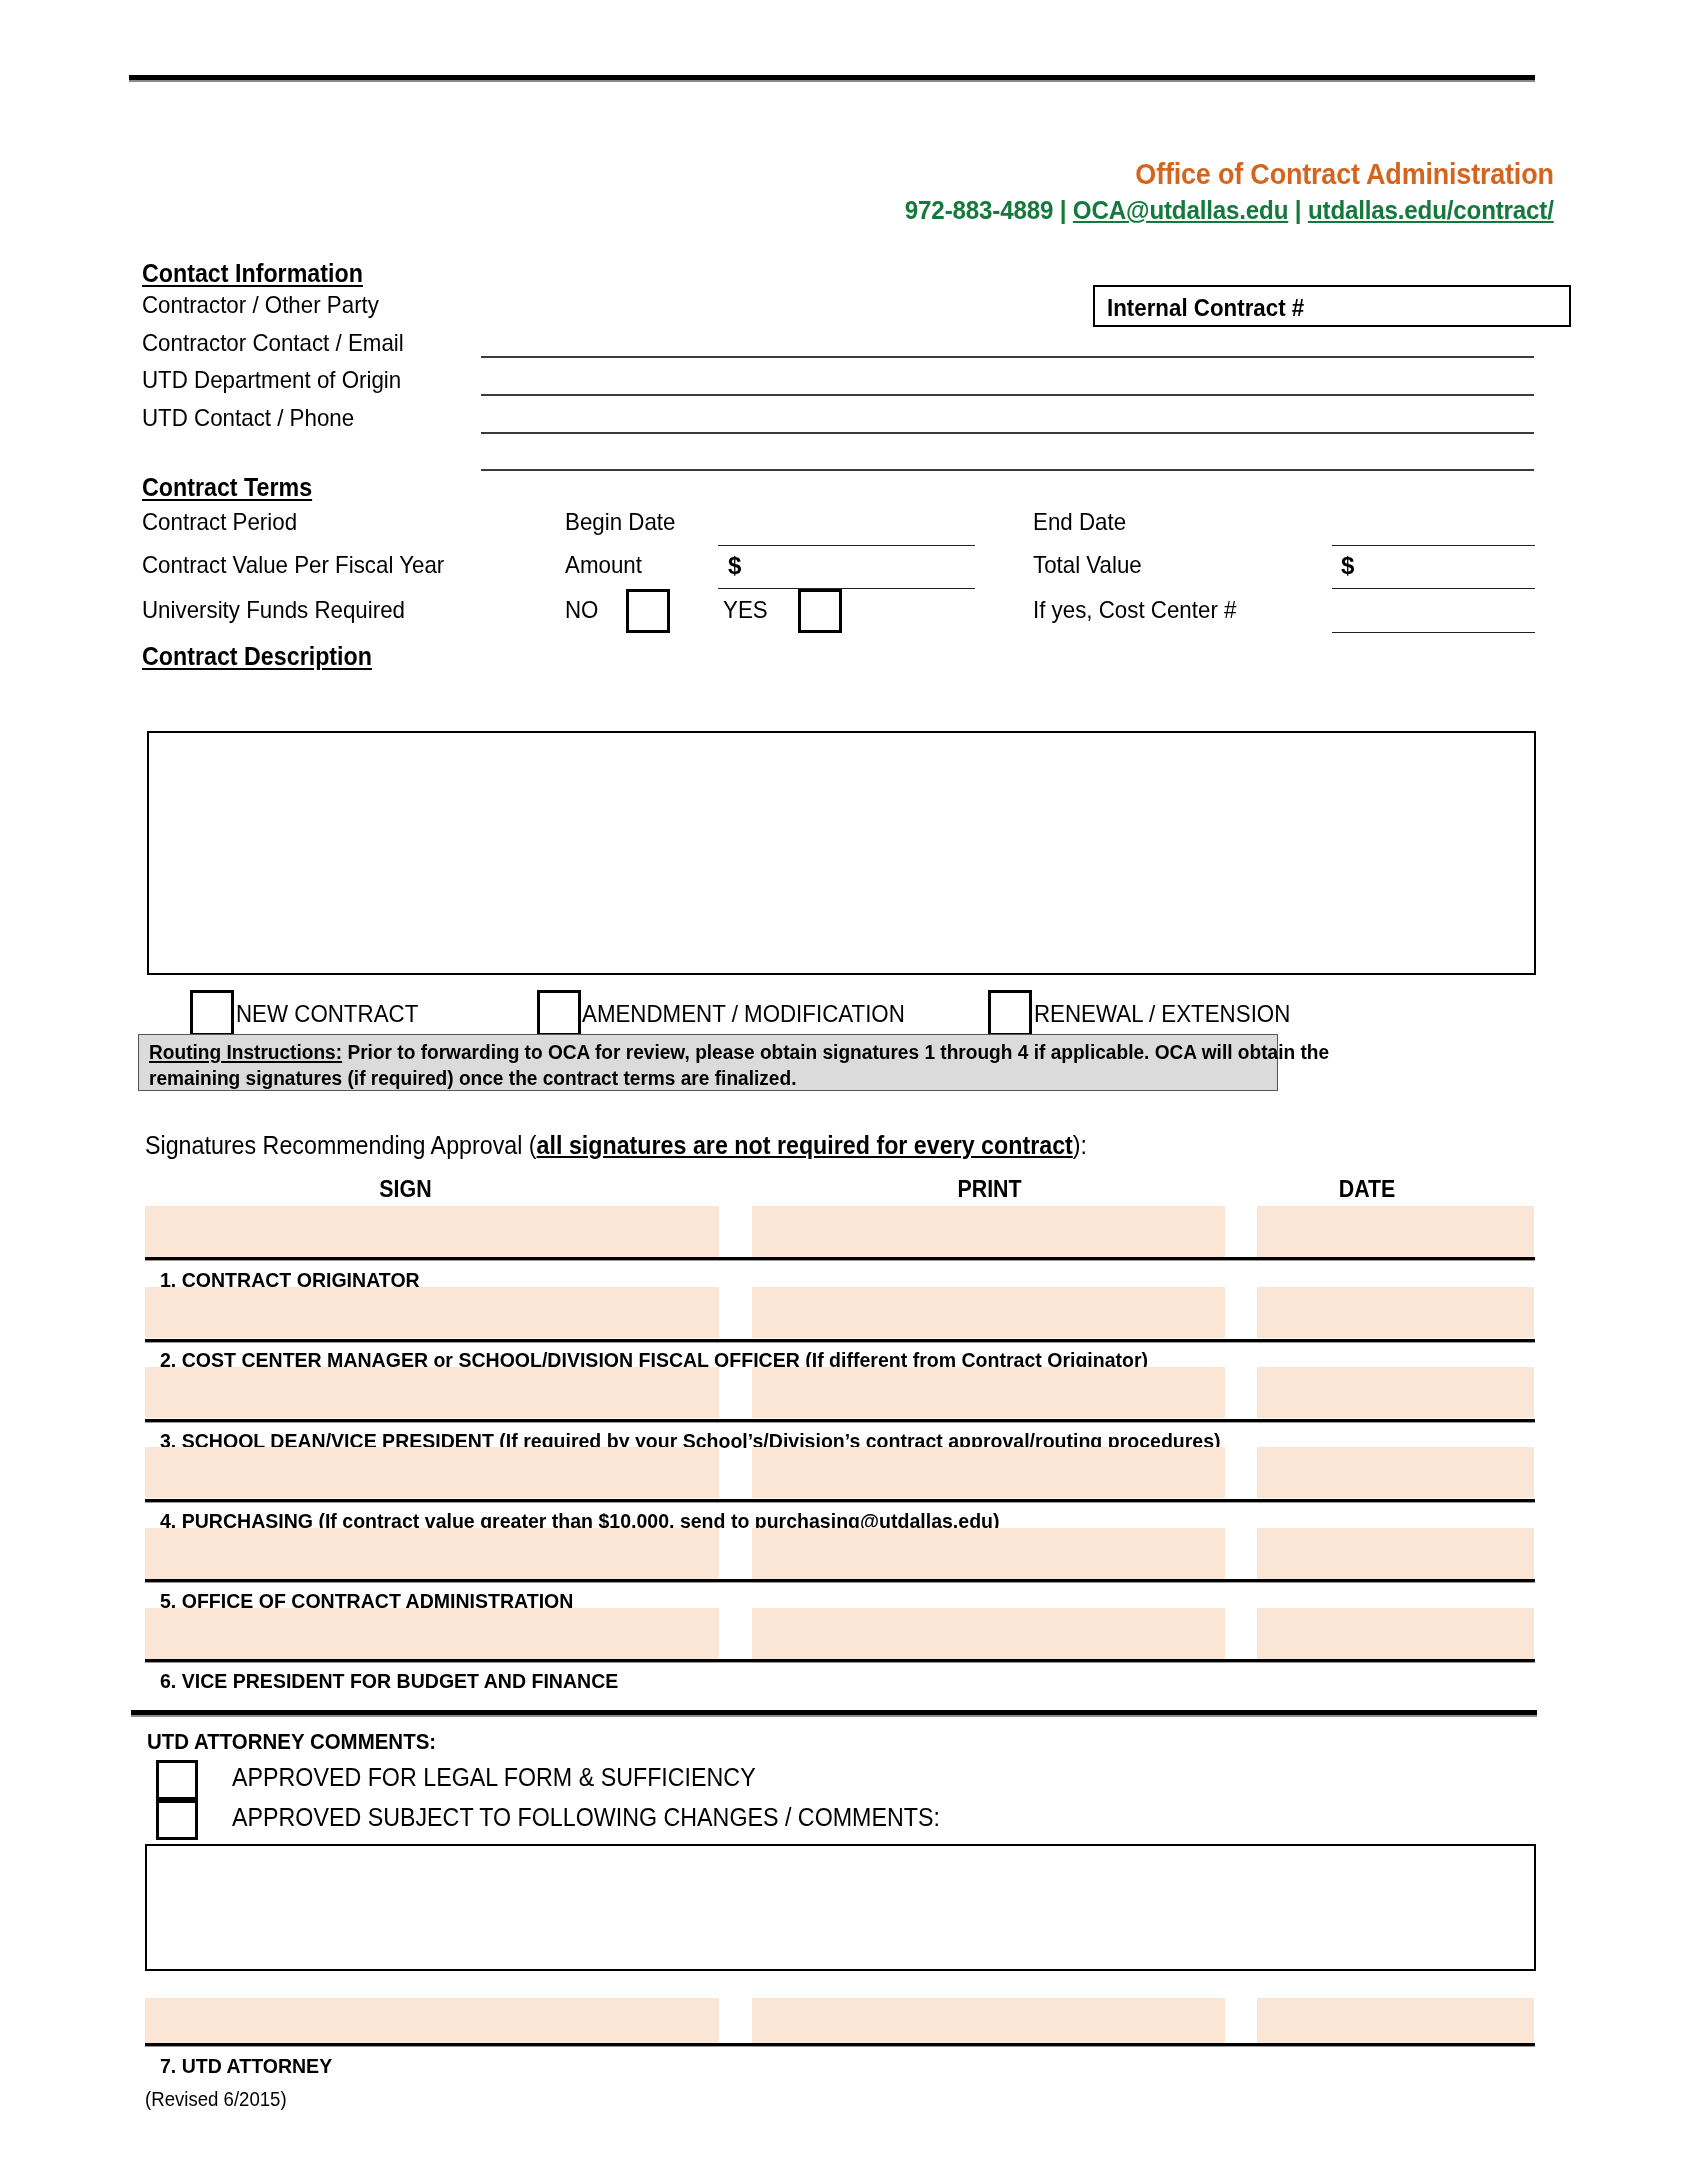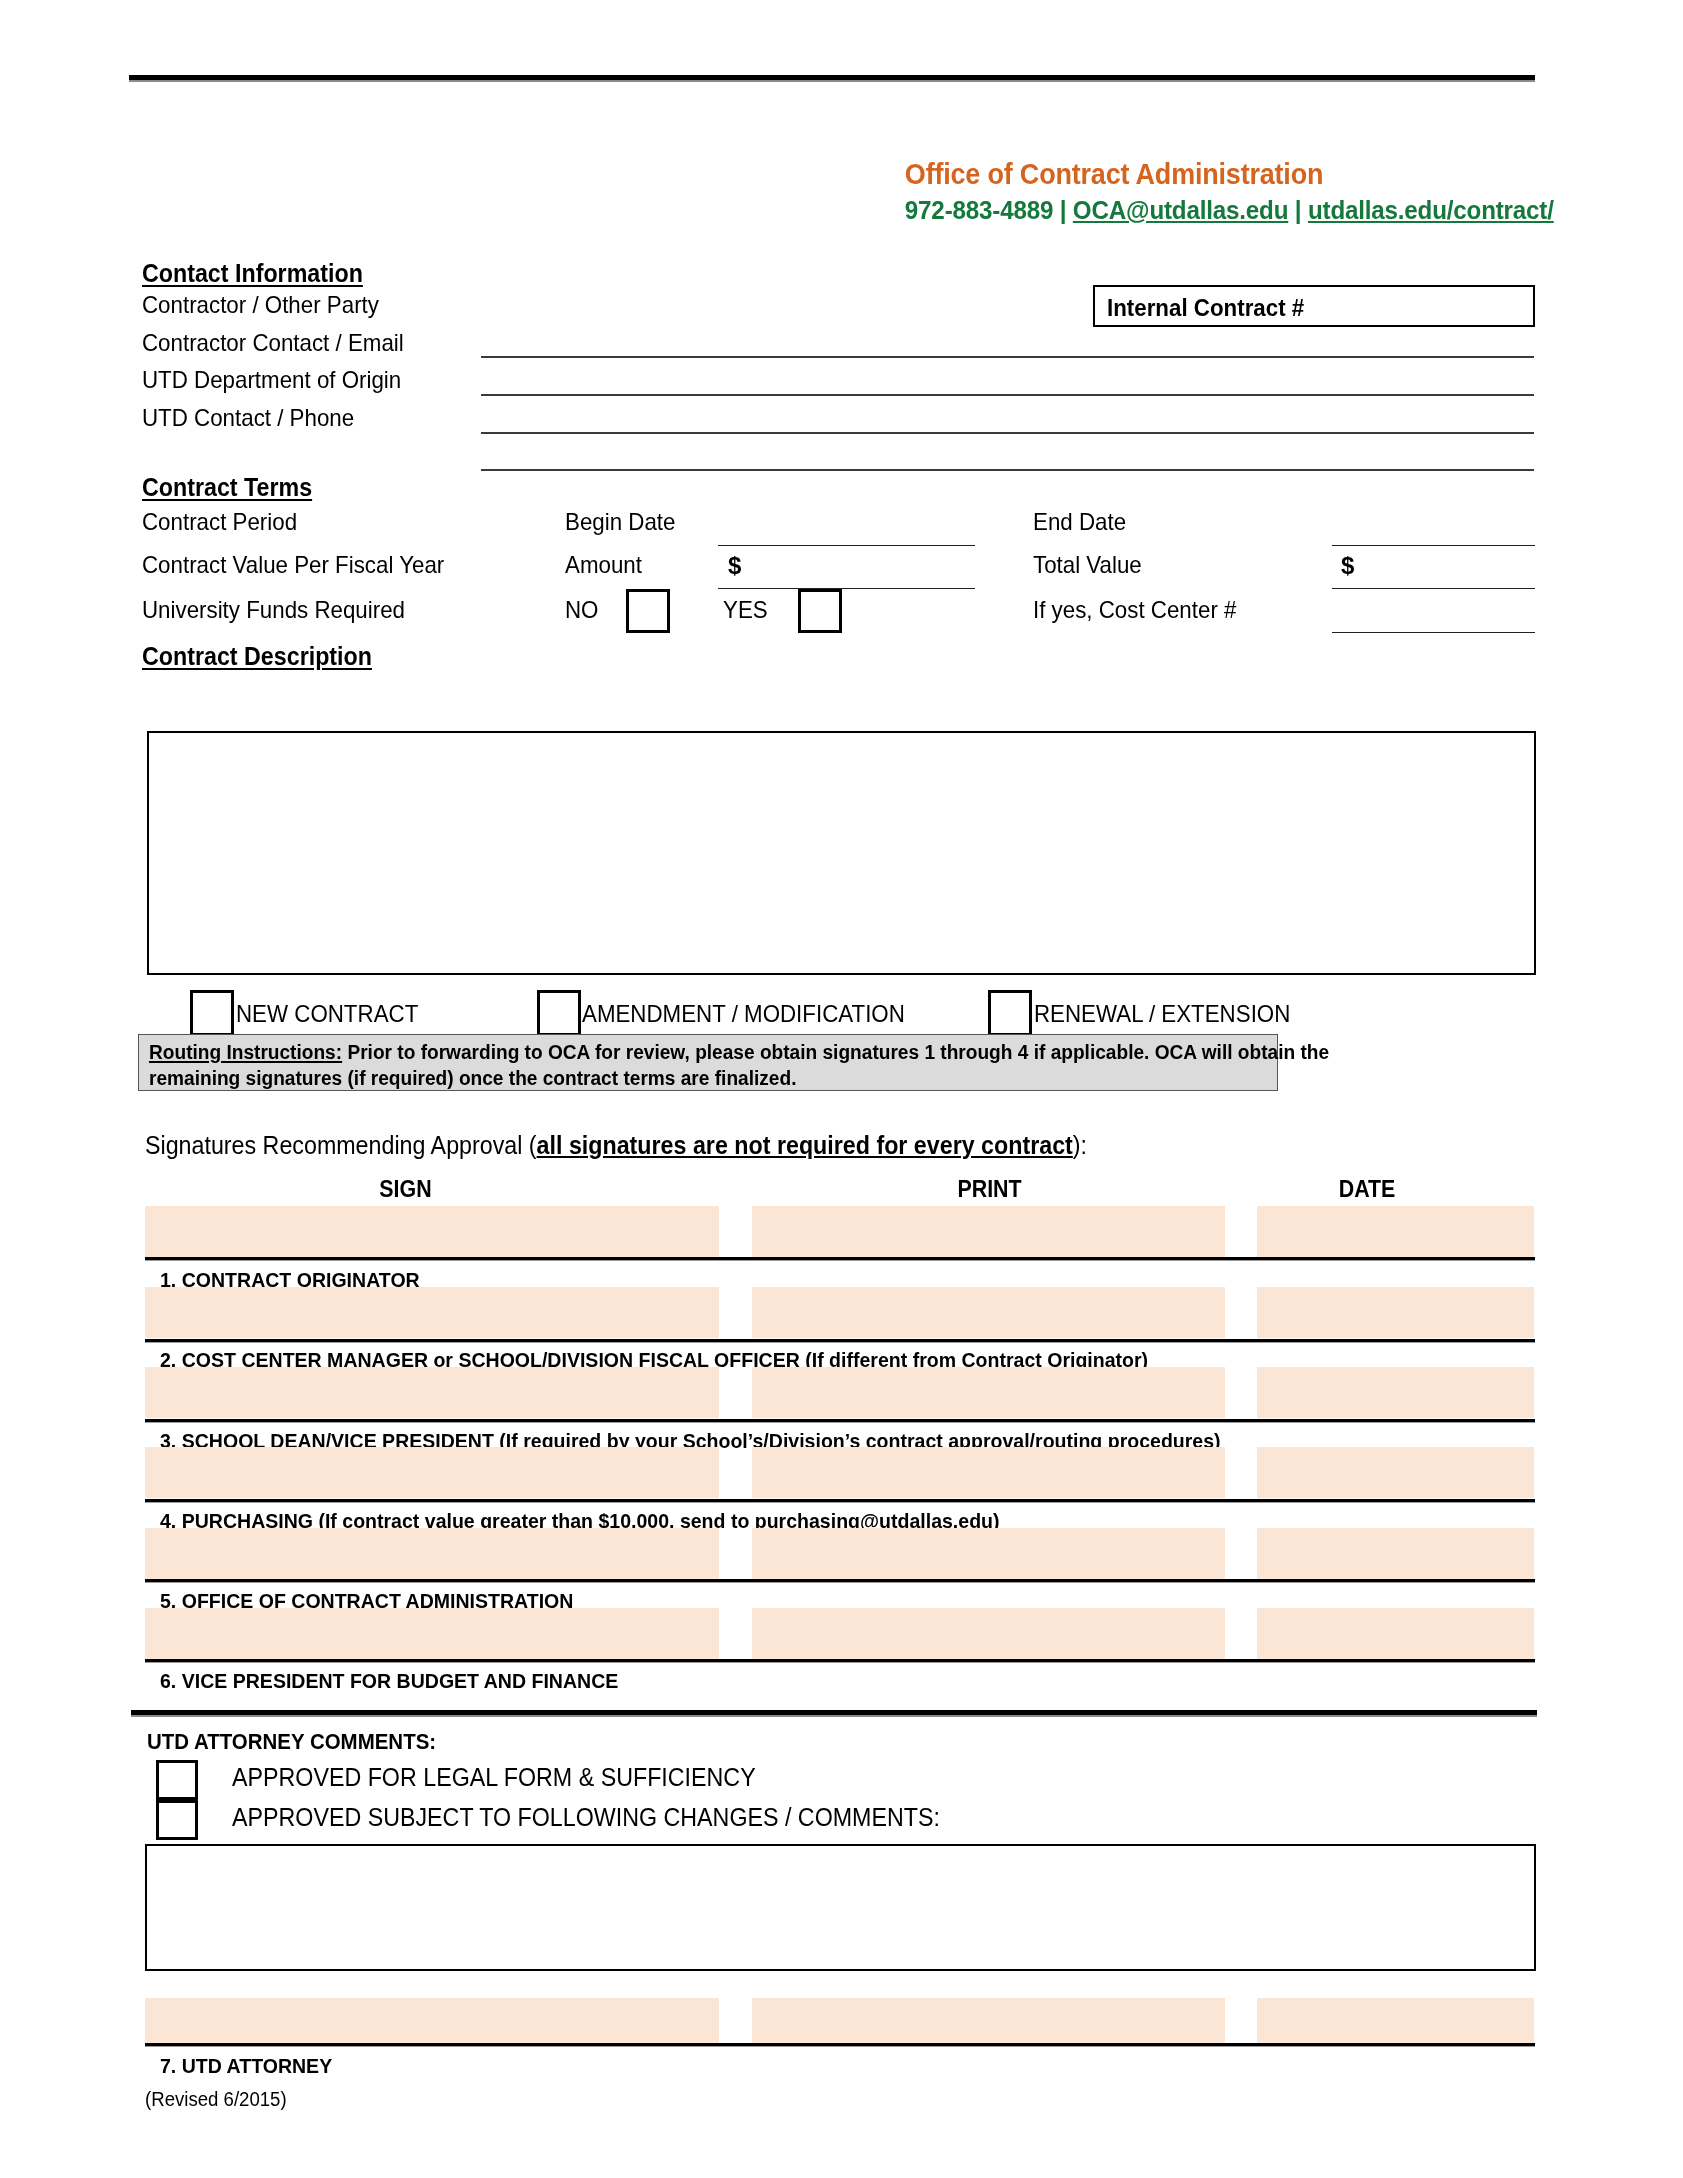--- a/index.html
+++ b/index.html
@@ -54,21 +54,21 @@
     position: absolute;
     left: 150px; top: 111px;
     width: 505px; height: 119px;
   }
   .logo-svg { display: block; }
 
   
   .hdr-right {
     position: absolute;
     right: 129px; top: 158px;
-    text-align: left;
+    text-align: right;
     white-space: nowrap;
   }
   .hdr-office {
     color: #D4641E;
     font-weight: bold;
     font-size: 29px;
     letter-spacing: -0.2px;
     transform: scaleX(0.93);
     transform-origin: right center;
   }
@@ -110,21 +110,21 @@
   .rule-thin {
     position: absolute;
     border-bottom: 1.5px solid #222;
     height: 0;
   }
 
   
   .internal-box {
     position: absolute;
     left: 1093px; top: 285px;
-    width: 442px; height: 42px;
+    width: 478px; height: 42px;
     border: 2px solid #000;
     box-sizing: border-box;
   }
   .internal-box .t {
     position: absolute;
     left: 12px; top: 7px;
     font-size: 24px;
     font-weight: bold;
     transform: scaleX(0.93);
     transform-origin: left center;

